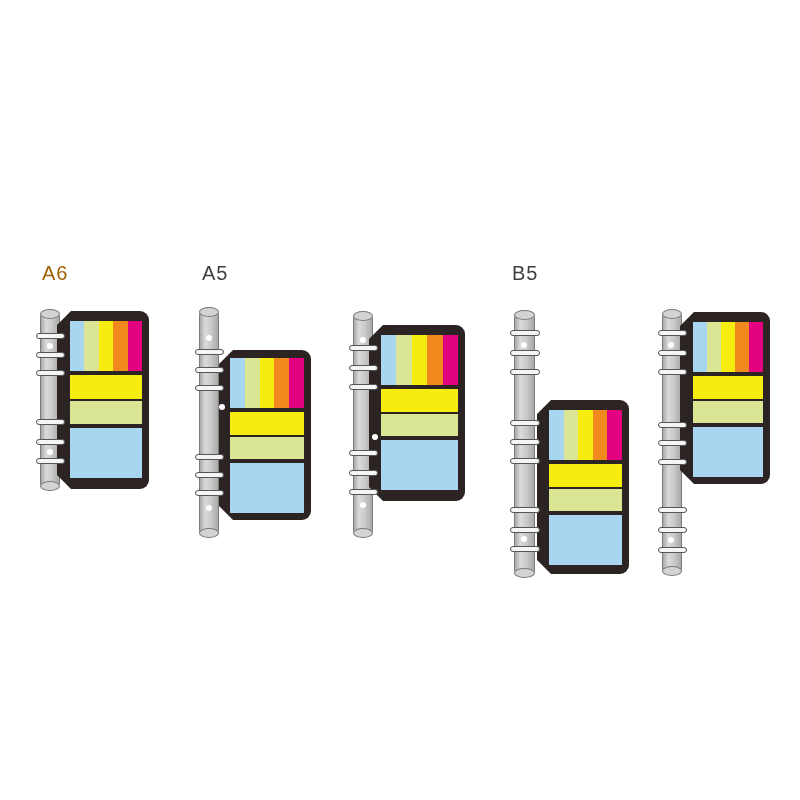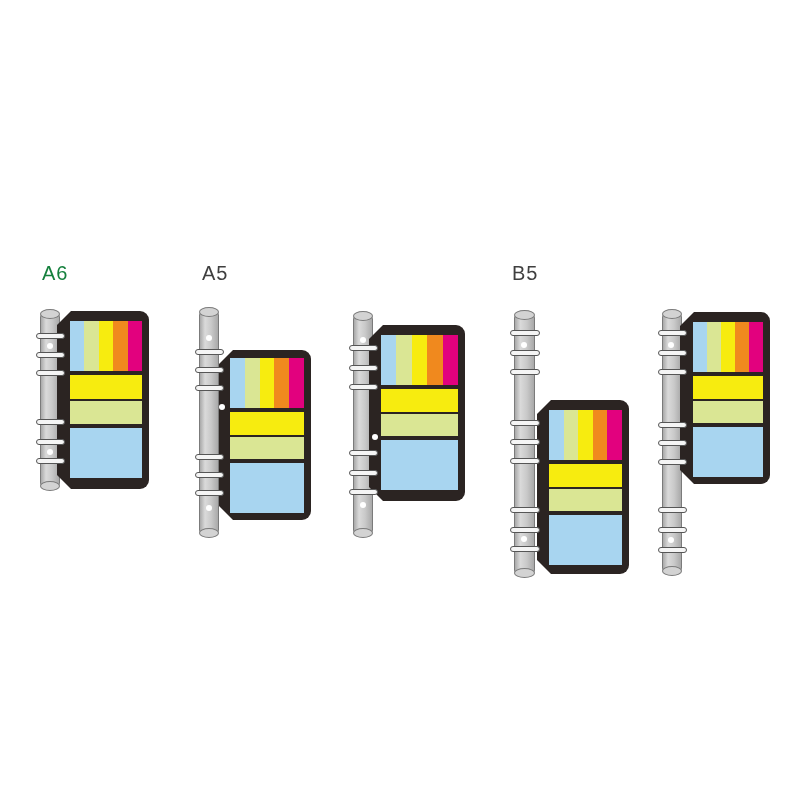--- a/index.html
+++ b/index.html
@@ -16,21 +16,21 @@
   .block{position:absolute;box-sizing:border-box;}
   .strips{display:flex;flex-direction:row;}
   .strip{flex:1 1 0;}
   .ring{position:absolute;z-index:4;box-sizing:border-box;}
   .dot{position:absolute;z-index:5;border-radius:50%;}
 </style>
 </head>
 <body>
 
 <div id="canvas" style="background: rgb(255, 255, 255);">
-    <div class="size-label" style="left: 42px; top: 263px; color: #15803d;">A6</div>
+    <div class="size-label" style="left: 42px; top: 263px; color: #a16207;">A6</div>
     <div class="rod" style="left: 40px; top: 310px; width: 20px; height: 180px; border: 1.5px solid rgb(123, 123, 123); border-radius: 10px / 7px; background: linear-gradient(to right, rgb(169, 169, 169) 0%, rgb(218, 218, 218) 28%, rgb(201, 201, 201) 62%, rgb(169, 169, 169) 100%);"></div>
     <div class="rod-cap" style="left: 40px; top: 309px; width: 20px; height: 10px; border: 1.5px solid rgb(123, 123, 123); background: rgb(211, 211, 211);"></div>
     <div class="rod-cap" style="left: 40px; top: 481px; width: 20px; height: 10px; border: 1.5px solid rgb(123, 123, 123); background: rgb(211, 211, 211);"></div>
     <div class="card" style="left: 57px; top: 311px; width: 92px; height: 178px; background: rgb(43, 36, 34); border-radius: 0px 9px 9px 0px; clip-path: polygon(0px 14px, 14px 0px, 100% 0px, 100% 100%, 14px 100%, 0px calc(100% - 14px));">
       <div class="block strips" style="left: 13px; top: 10px; width: 72px; height: 50px;">
         <div class="strip" style="background: rgb(168, 213, 240);"></div>
         <div class="strip" style="background: rgb(218, 230, 148);"></div>
         <div class="strip" style="background: rgb(247, 236, 15);"></div>
         <div class="strip" style="background: rgb(240, 137, 30);"></div>
         <div class="strip" style="background: rgb(226, 1, 126);"></div>

